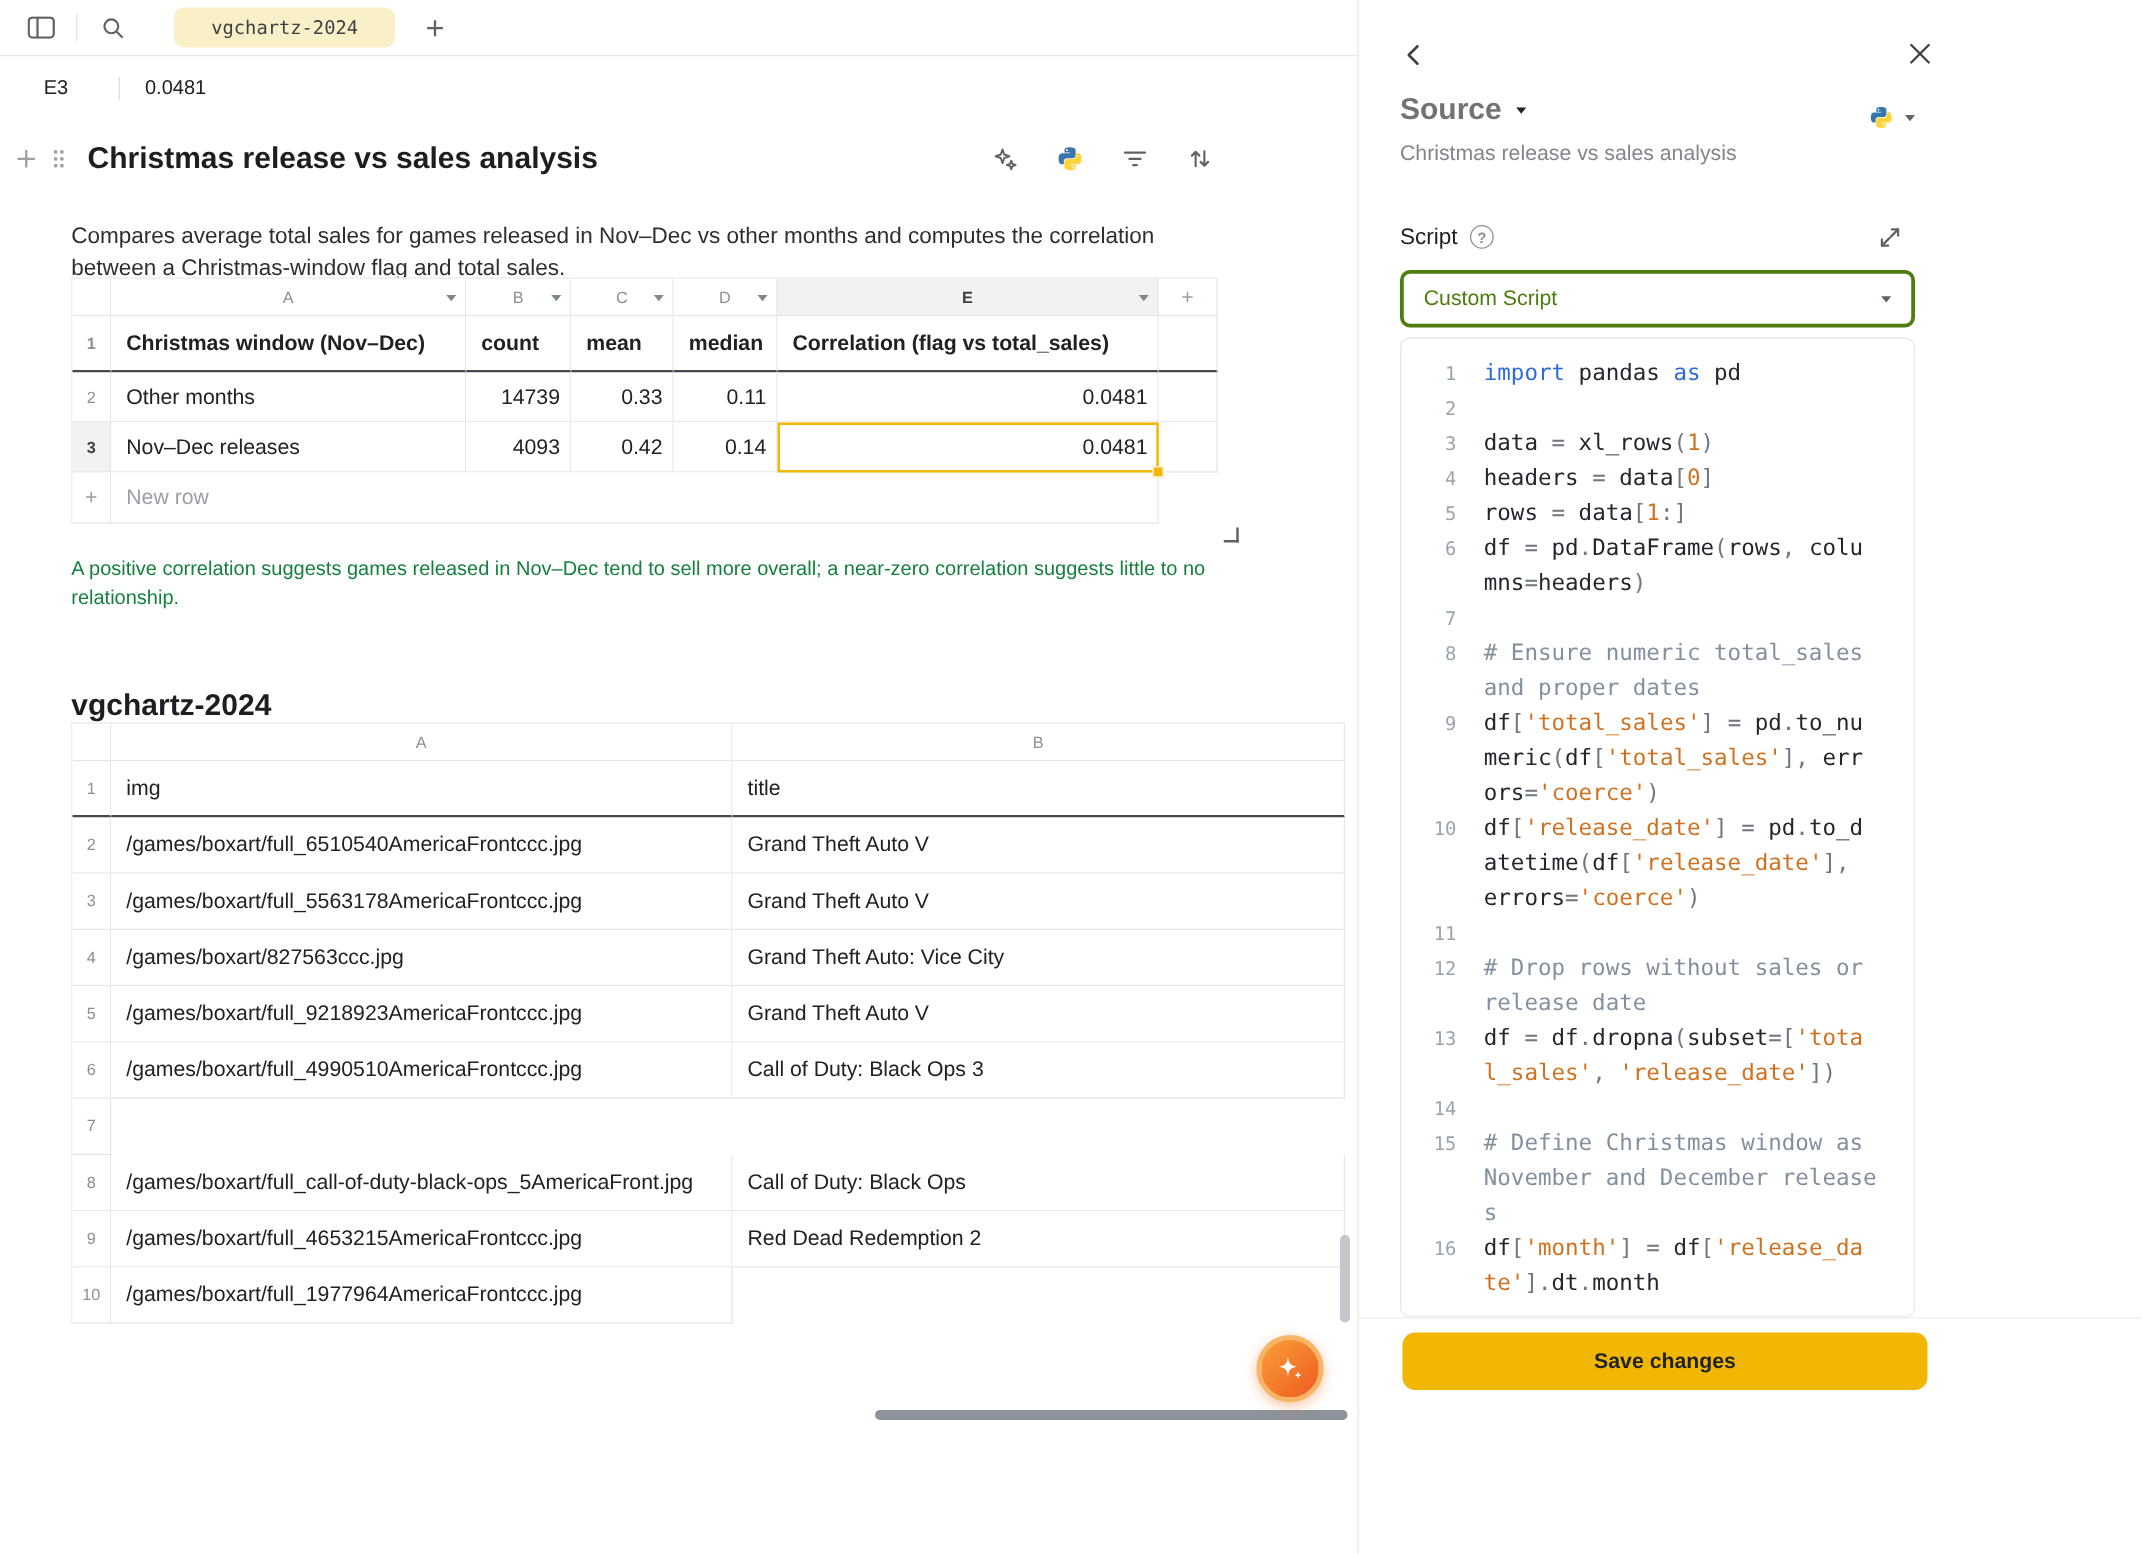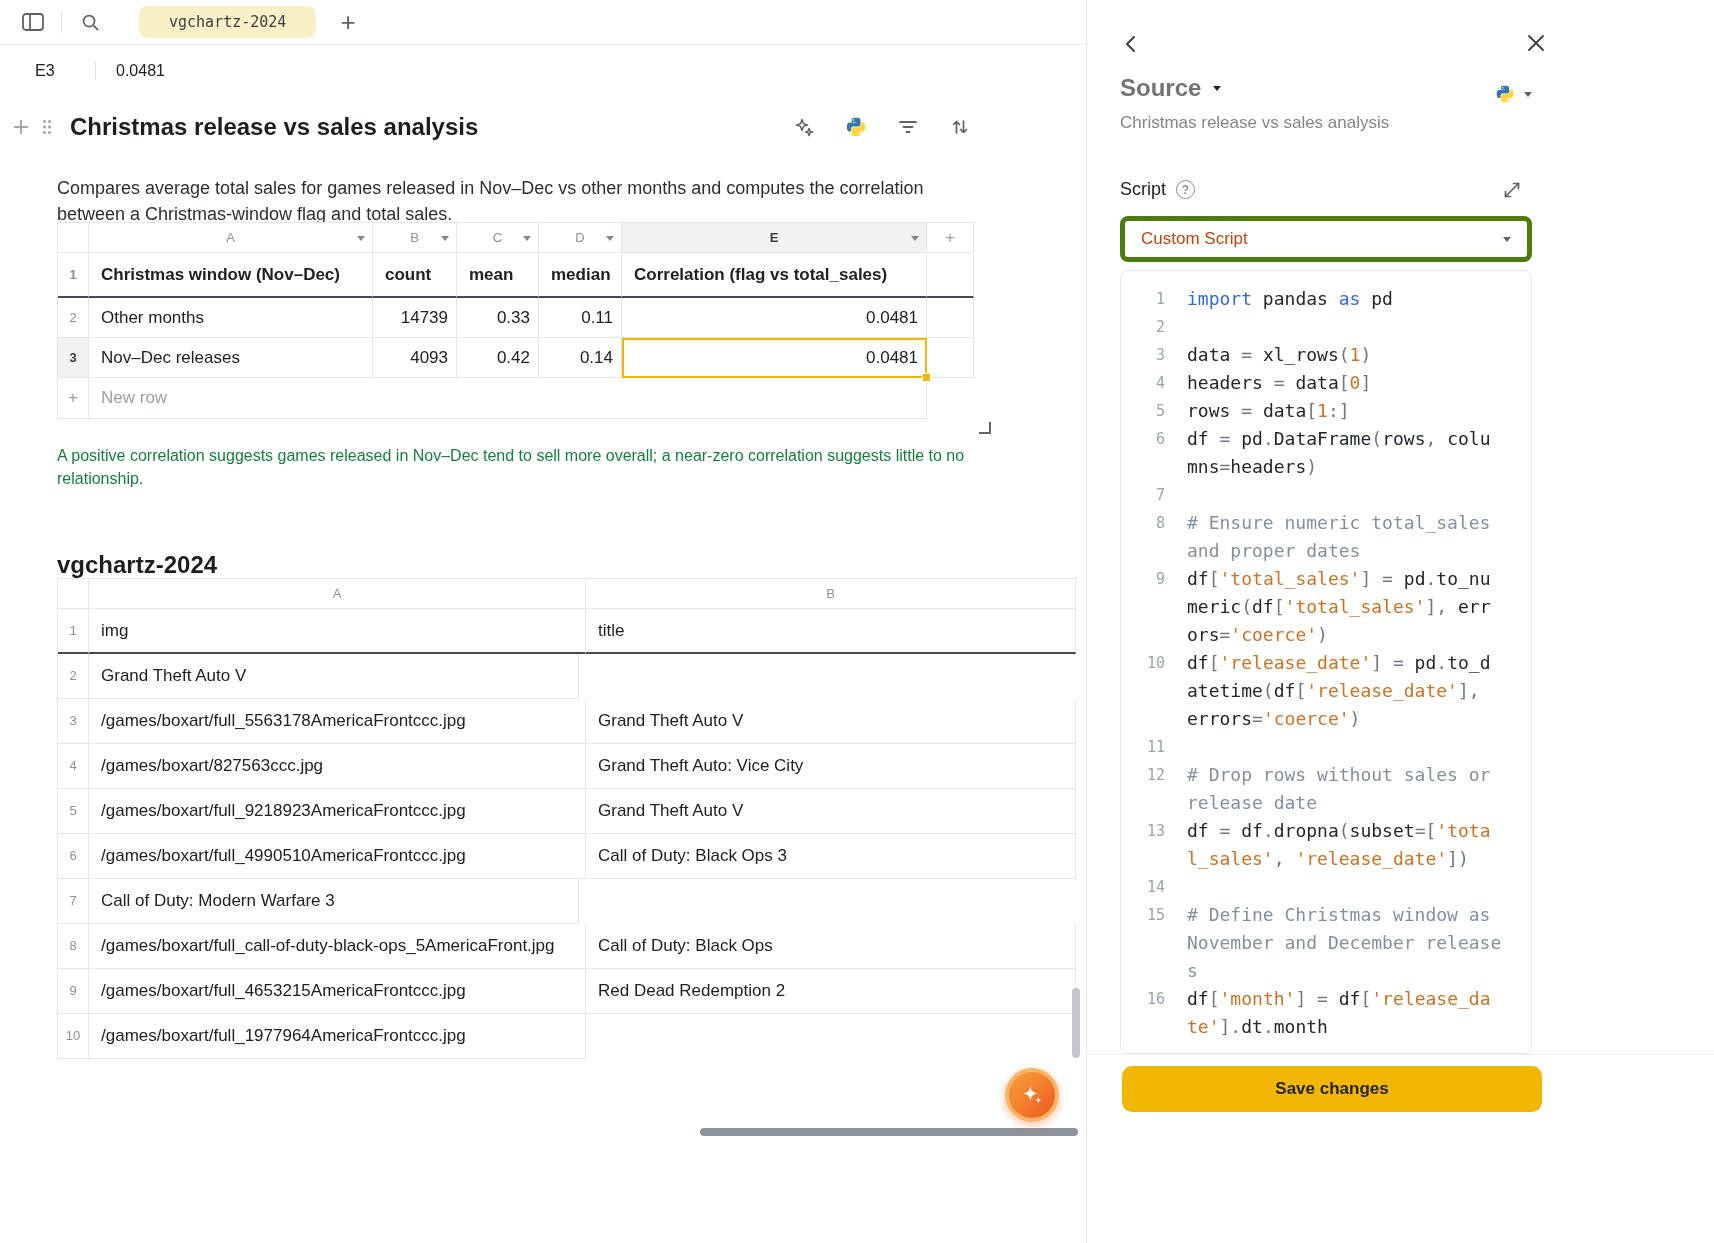--- a/index.html
+++ b/index.html
@@ -87,22 +87,22 @@
   .caret{display:inline-block;width:0;height:0;border-left:4.5px solid transparent;
          border-right:4.5px solid transparent;border-top:5.5px solid #5f6368;}
   .caret.dark{border-top-color:#202124;}
   .plang{position:absolute;left:408px;top:84px;display:flex;align-items:center;gap:9px;}
   .psubtitle{position:absolute;left:33px;top:113px;font-size:17px;color:#80868b;}
   .scriptrow{position:absolute;left:33px;top:179px;display:flex;align-items:center;gap:10px;}
   .scriptrow .slabel{font-size:18px;font-weight:500;color:#202124;}
   .helpicon{width:19px;height:19px;border:1.6px solid #8a9199;border-radius:50%;color:#8a9199;
             font-size:12px;font-weight:700;display:flex;align-items:center;justify-content:center;}
   .expandbtn{position:absolute;left:414px;top:180px;width:22px;height:22px;color:#5f6368;}
-  .scriptselect{position:absolute;left:33px;top:216px;width:412px;height:46px;border:5px solid #4d7c0f;
-                border-radius:8px;display:flex;align-items:center;padding:0 16px;font-size:17px;color:#c2410c;}
+  .scriptselect{position:absolute;left:33px;top:216px;width:412px;height:46px;border:3px solid #4d7c0f;
+                border-radius:8px;display:flex;align-items:center;padding:0 16px;font-size:17px;color:#4d7c0f;}
   .scriptselect .caret{margin-left:auto;}
   .codebox{position:absolute;left:33px;top:270px;width:412px;height:784px;border:1px solid #e6e8eb;
            border-radius:8px;padding:14px 0 0 14px;overflow:hidden;background:#fff;}
   .codeline{display:flex;align-items:flex-start;}
   .ln{flex:none;width:30px;text-align:right;margin-right:22px;color:#9aa4ad;
       font-family:"DejaVu Sans Mono",monospace;font-size:15px;line-height:28px;}
   .lc{width:29ch;font-family:"DejaVu Sans Mono",monospace;font-size:18px;line-height:28px;
       white-space:pre-wrap;word-break:break-all;color:var(--code-plain,#22272e);}
   .tk-k{color:var(--code-keyword,#2f6bd8);} .tk-s{color:var(--code-string,#d0711f);}
   .tk-n{color:var(--code-number,#d0711f);} .tk-c{color:var(--code-comment,#82909e);}
@@ -268,20 +268,21 @@
               <span class="lt">B</span>
             </div>
           </div>
           <div class="trow drow firstrow">
             <div class="cell e0 gut">1</div>
             <div class="cell e1">img</div>
             <div class="cell e2">title</div>
           </div>
           <div class="trow drow">
             <div class="cell e0 gut">2</div>
+            <div class="cell e1">/games/boxart/full_6510540AmericaFrontccc.jpg</div>
             <div class="cell e2">Grand Theft Auto V</div>
           </div>
           <div class="trow drow">
             <div class="cell e0 gut">3</div>
             <div class="cell e1">/games/boxart/full_5563178AmericaFrontccc.jpg</div>
             <div class="cell e2">Grand Theft Auto V</div>
           </div>
           <div class="trow drow">
             <div class="cell e0 gut">4</div>
             <div class="cell e1">/games/boxart/827563ccc.jpg</div>
@@ -292,21 +293,20 @@
             <div class="cell e1">/games/boxart/full_9218923AmericaFrontccc.jpg</div>
             <div class="cell e2">Grand Theft Auto V</div>
           </div>
           <div class="trow drow">
             <div class="cell e0 gut">6</div>
             <div class="cell e1">/games/boxart/full_4990510AmericaFrontccc.jpg</div>
             <div class="cell e2">Call of Duty: Black Ops 3</div>
           </div>
           <div class="trow drow">
             <div class="cell e0 gut">7</div>
-            <div class="cell e2">Call of Duty: Modern Warfare 3</div>
           </div>
           <div class="trow drow">
             <div class="cell e0 gut">8</div>
             <div class="cell e1">/games/boxart/full_call-of-duty-black-ops_5AmericaFront.jpg</div>
             <div class="cell e2">Call of Duty: Black Ops</div>
           </div>
           <div class="trow drow">
             <div class="cell e0 gut">9</div>
             <div class="cell e1">/games/boxart/full_4653215AmericaFrontccc.jpg</div>
             <div class="cell e2">Red Dead Redemption 2</div>

